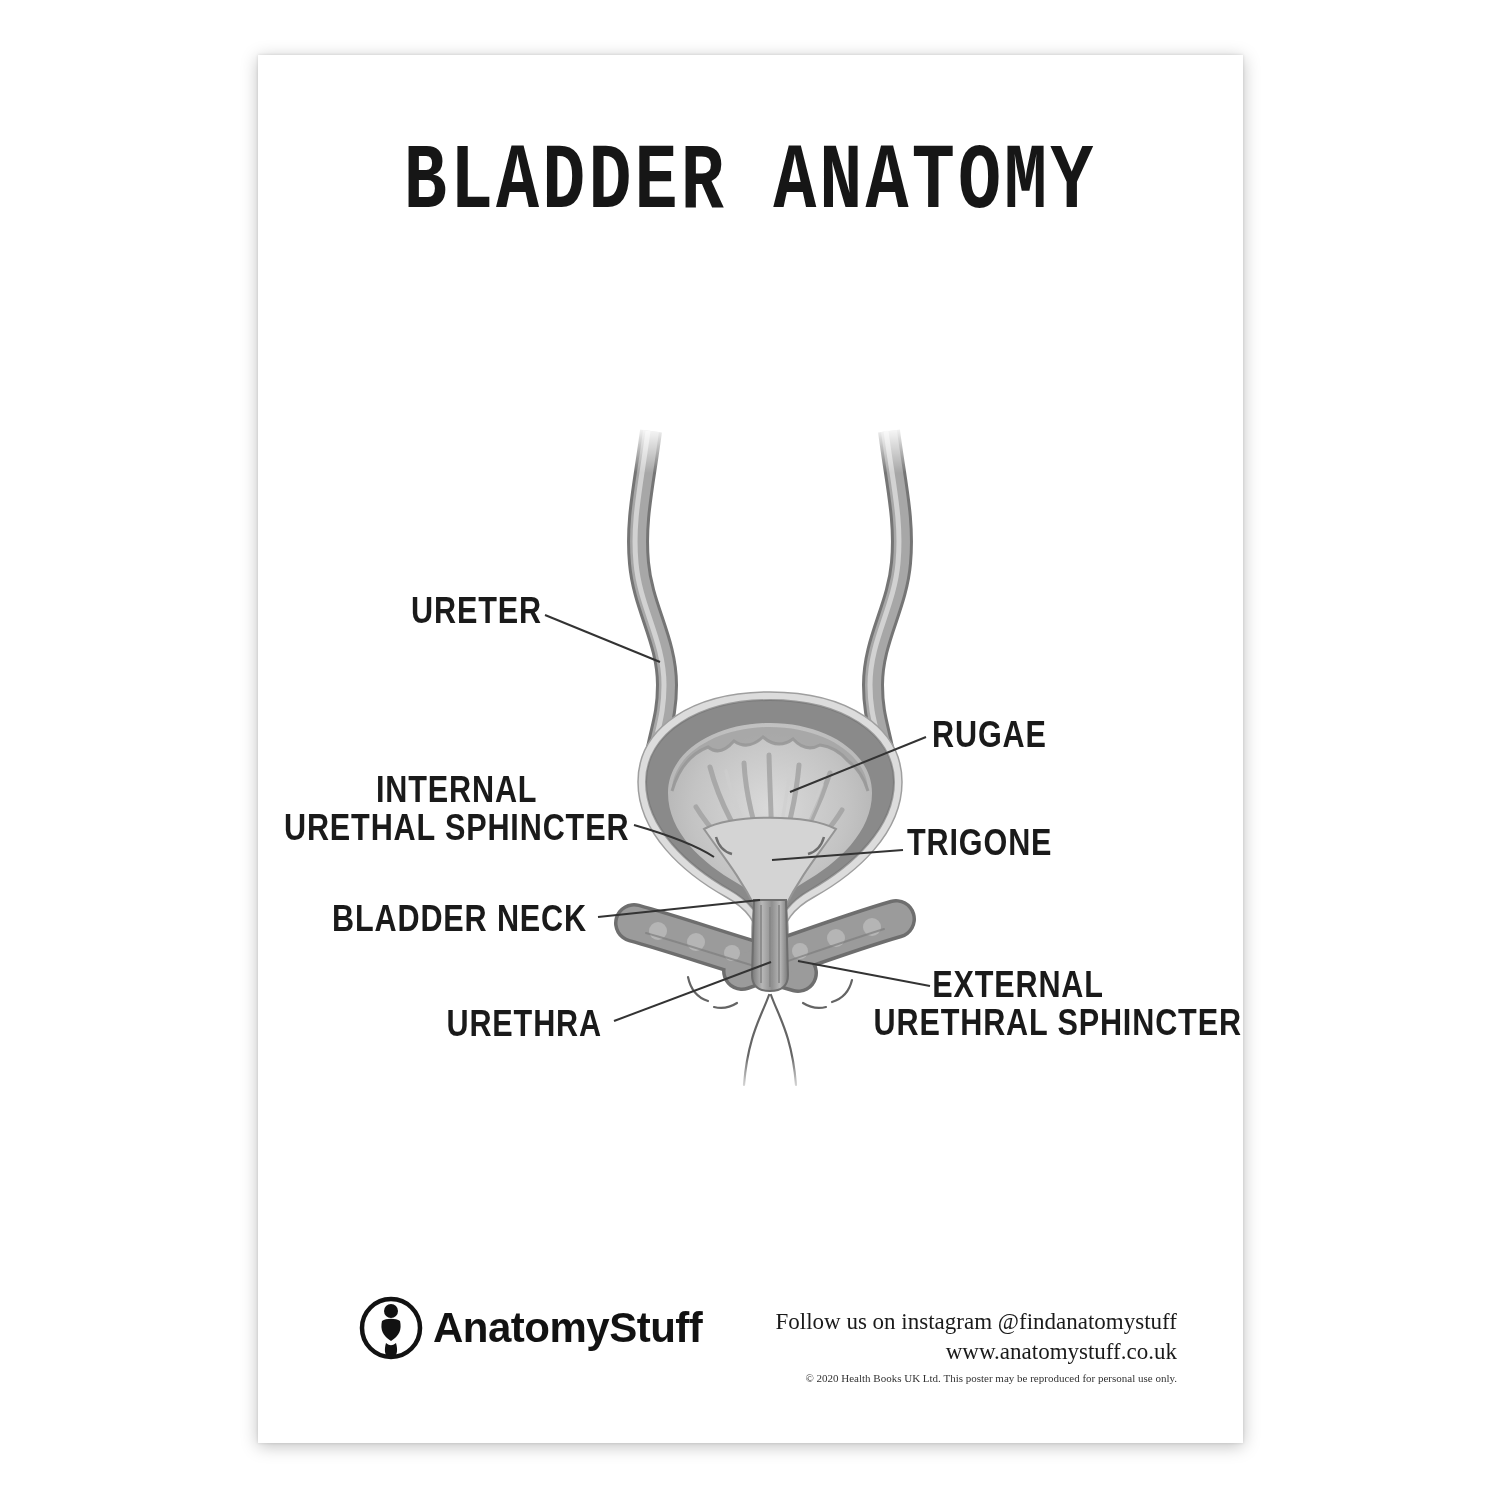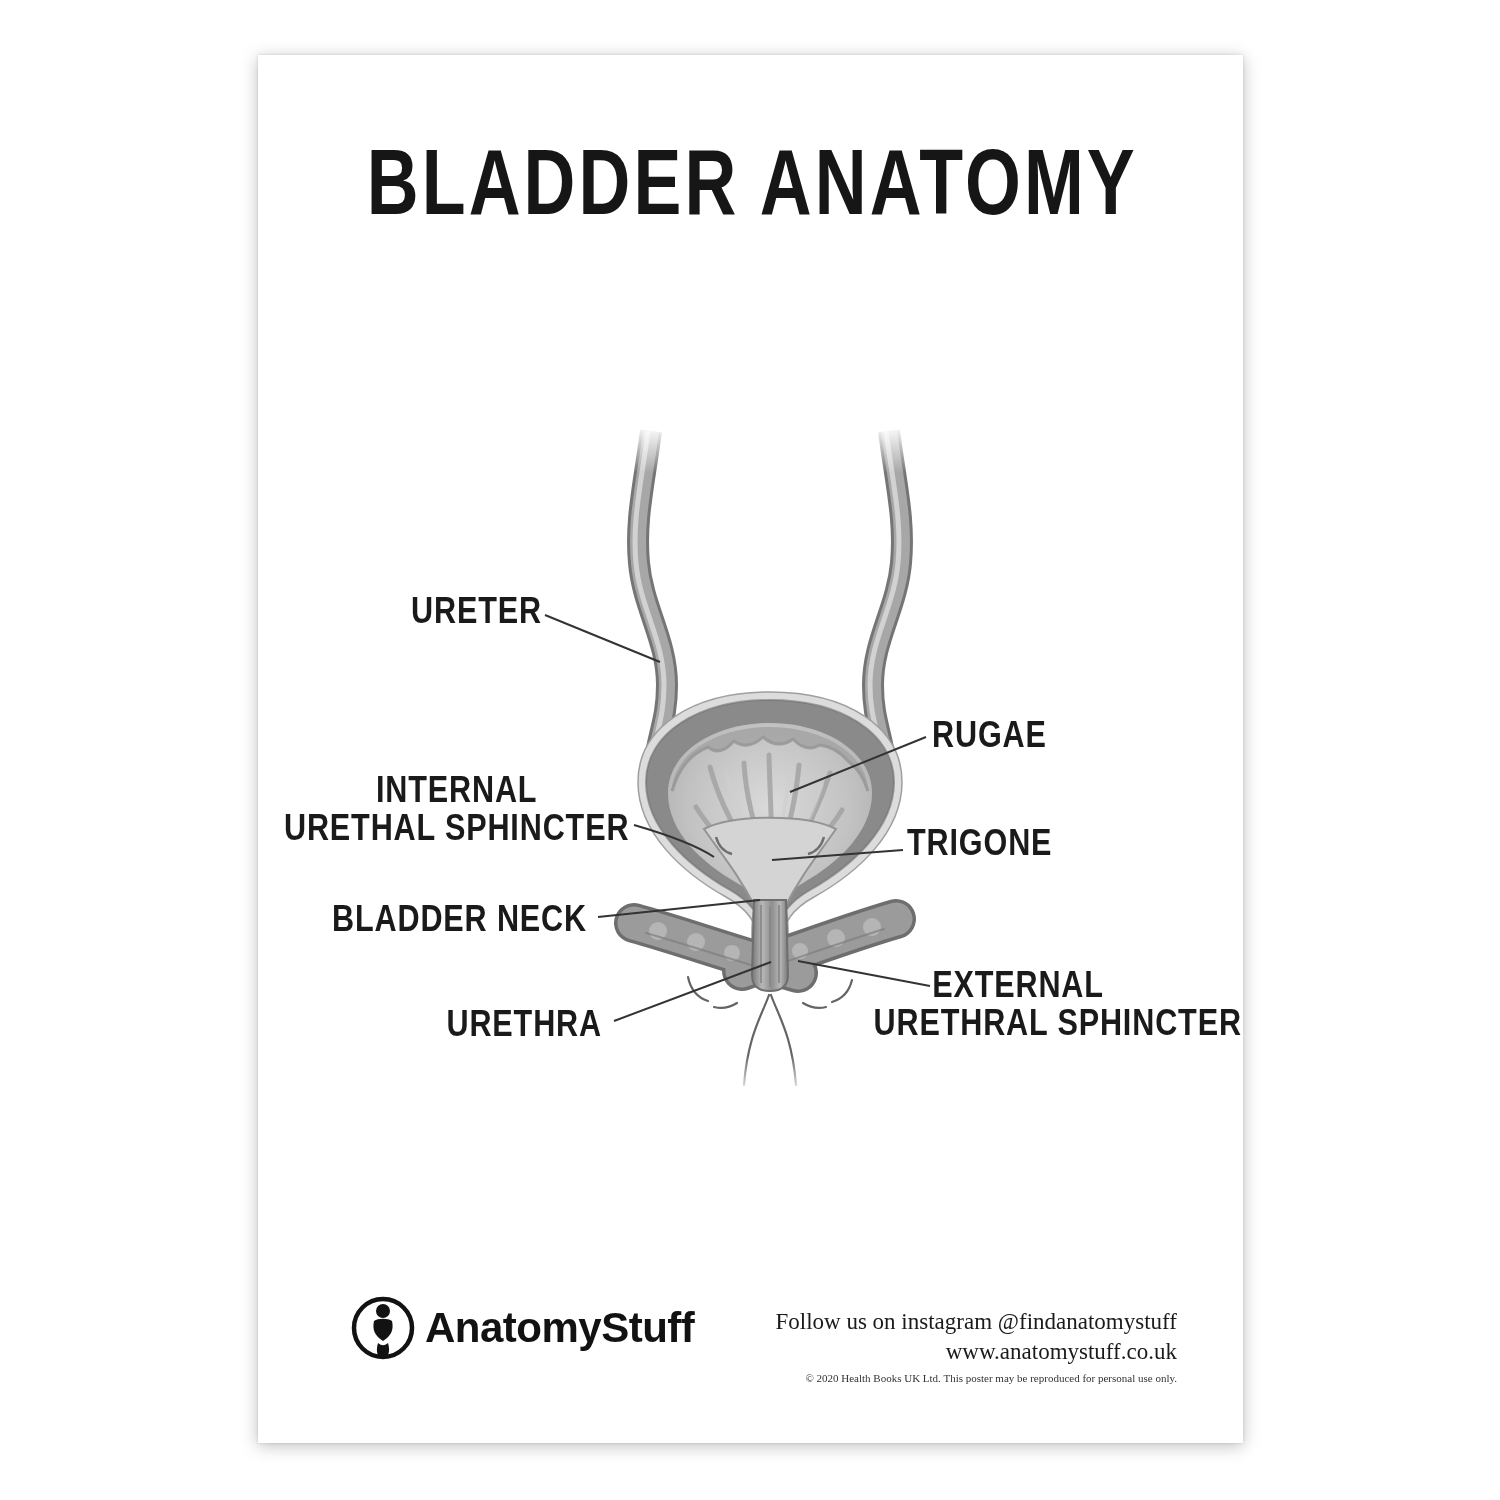--- a/index.html
+++ b/index.html
@@ -1,31 +1,31 @@
 <!DOCTYPE html>
 <html><head>
 <meta charset="utf-8">
 <style>
   html,body{margin:0;padding:0;background:#ffffff;}
   body{width:1500px;height:1500px;position:relative;overflow:hidden;
        font-family:"Liberation Sans",sans-serif;}
   .sheet{position:absolute;left:258px;top:55px;width:985px;height:1388px;
          background:#ffffff;box-shadow:0 3px 16px rgba(0,0,0,.25),0 0 3px rgba(0,0,0,.12);}
-  .title-wrap{position:absolute;top:75px;left:0;right:0;text-align:center;}
+  .title-wrap{position:absolute;top:75px;left:0;right:0;text-align:center;font-family:Liberation Mono, monospace;}
   .title-text{display:inline-block;font-size:92px;font-weight:700;letter-spacing:4px;
               color:#161616;transform:scaleX(0.78);transform-origin:center center;white-space:nowrap;}
   .illo{position:absolute;left:0;top:0;}
   .lbl{position:absolute;font-weight:700;font-size:36px;letter-spacing:1px;
        color:#1a1a1a;line-height:38px;white-space:nowrap;}
   .scale-r{transform:scaleX(0.85);transform-origin:right center;}
   .scale-l{transform:scaleX(0.85);transform-origin:left center;}
   .scale-c{transform:scaleX(0.85);transform-origin:center center;}
   .lbl-right{text-align:right;}
   .lbl-block{text-align:center;}
-  .footer-brand{position:absolute;left:92px;top:1240px;display:flex;align-items:center;gap:9px;}
+  .footer-brand{position:absolute;left:100px;top:1240px;display:flex;align-items:center;gap:9px;}
   .brand-text{font-size:42px;font-weight:700;letter-spacing:-0.5px;color:#121212;}
   .footer-right{position:absolute;right:66px;top:1252px;text-align:right;
                 font-family:"Liberation Serif",serif;color:#1a1a1a;}
   .fr-line{font-size:23px;line-height:30px;}
   .fr-copy{font-size:11px;line-height:22px;color:#333;}
 </style>
 </head>
 <body>
 
 <div>

